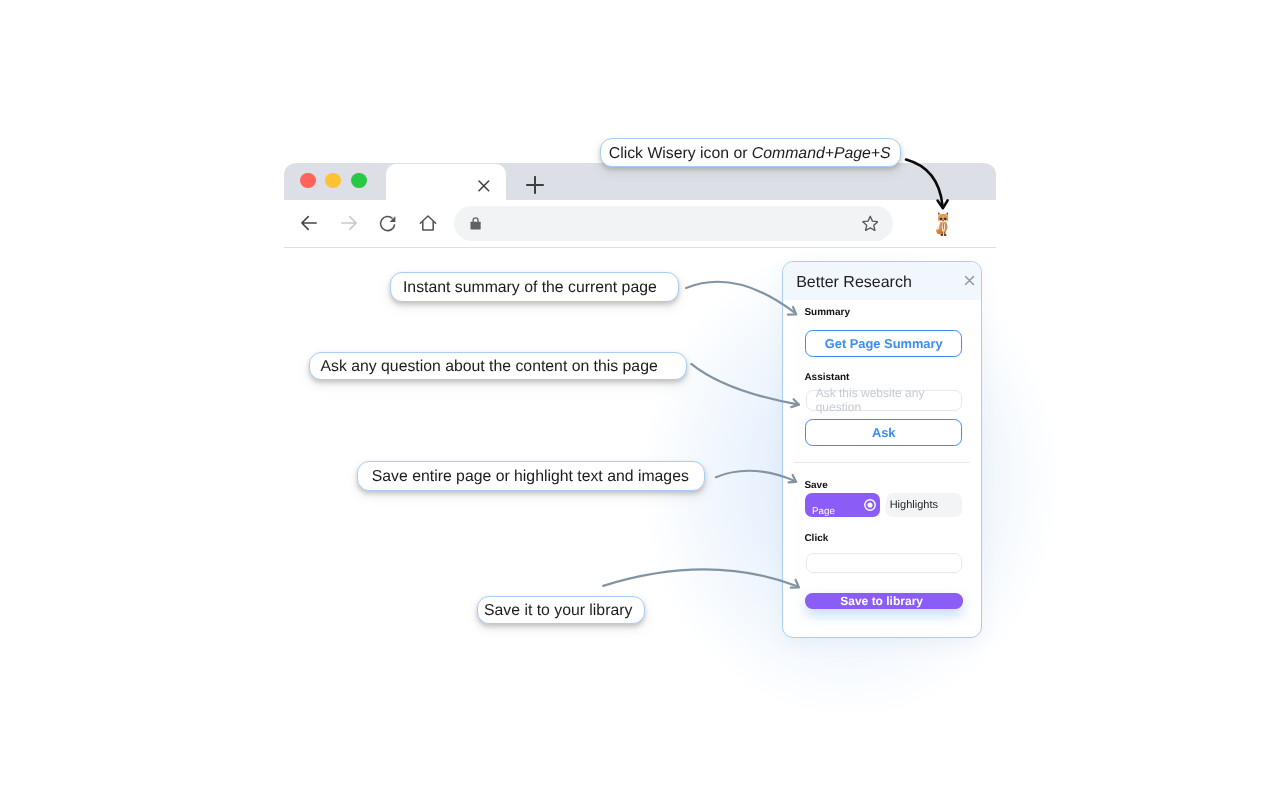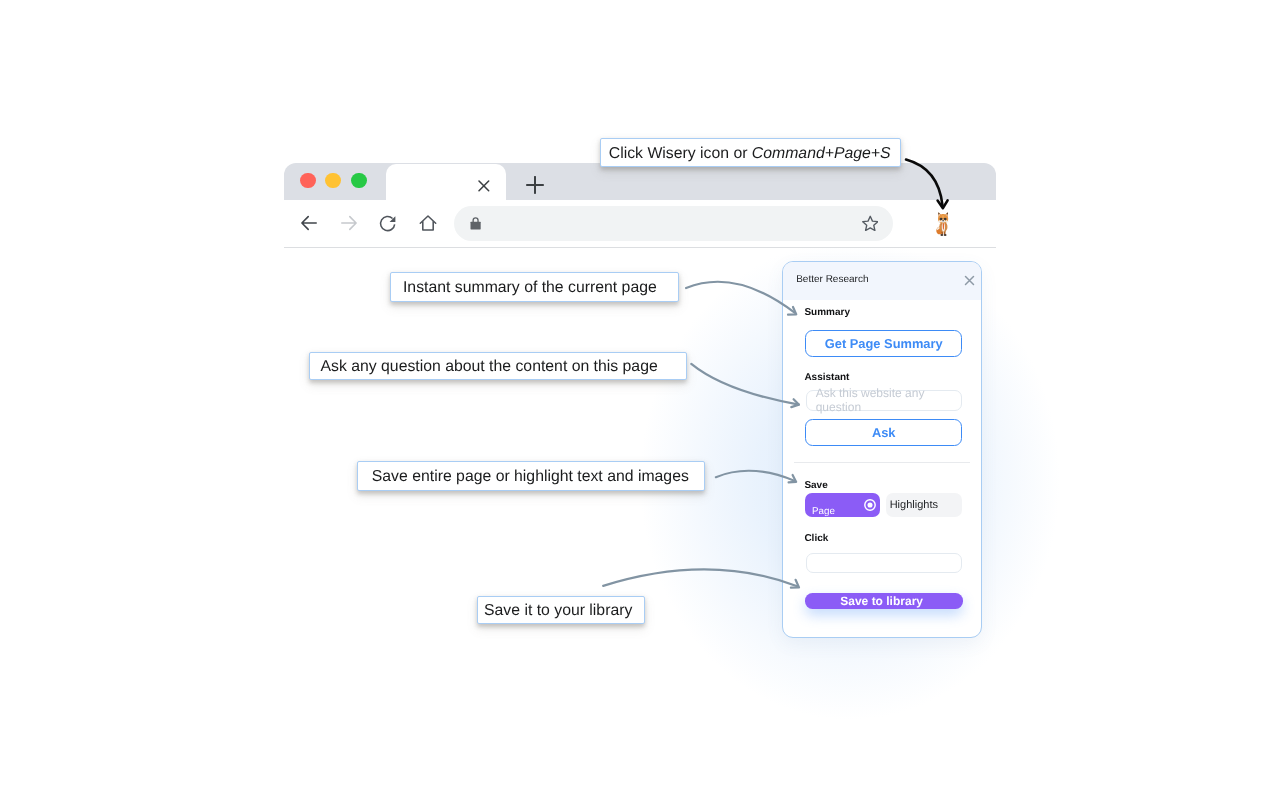--- a/index.html
+++ b/index.html
@@ -76,21 +76,21 @@
     box-sizing: border-box;
     box-shadow: 0 6px 18px rgba(80,110,160,.07);
   }
   .panel-head {
     position: relative; height: 38px;
     background: #f2f6fd;
     border-top-left-radius: 10px; border-top-right-radius: 10px;
   }
   .panel-title {
     position: absolute; left: 13.1px; top: 12.0px;
-    font-size: 10px; color: #1d1f22;
+    font-size: 16px; color: #1d1f22;
   }
   .panel-close {
     position: absolute; left: 180.7px; top: 12.8px;
     width: 11px; height: 11px; line-height:0;
   }
   .panel-body { position: absolute; left:0; top:0; right:0; bottom:0; }
   .field-label {
     font-size: 10px; font-weight: bold; color: #101113;
   }
   .btn-outline {
@@ -127,21 +127,21 @@
     font-size: 12.0px; font-weight: bold; padding-right:5px; box-sizing:border-box;
     box-shadow: 0 6px 13px rgba(74,144,247,.33);
   }
 
   
   .callout {
     position: absolute;
     display:flex; align-items:center;
     background:#ffffff;
     border: 1.3px solid #a9cdf4;
-    border-radius: 2px;
+    border-radius: 12px;
     box-shadow: 0 2.5px 4.5px rgba(100,96,88,.30), 0 5px 11px rgba(120,116,108,.15);
     color:#1b1c1d;
     font-size: 15.8px;
     box-sizing: border-box;
     padding: 0 13.3px;
     white-space: nowrap;
   }
   .callout em { font-style: italic; }
   .callout { padding-top: 2.3px; }
 

